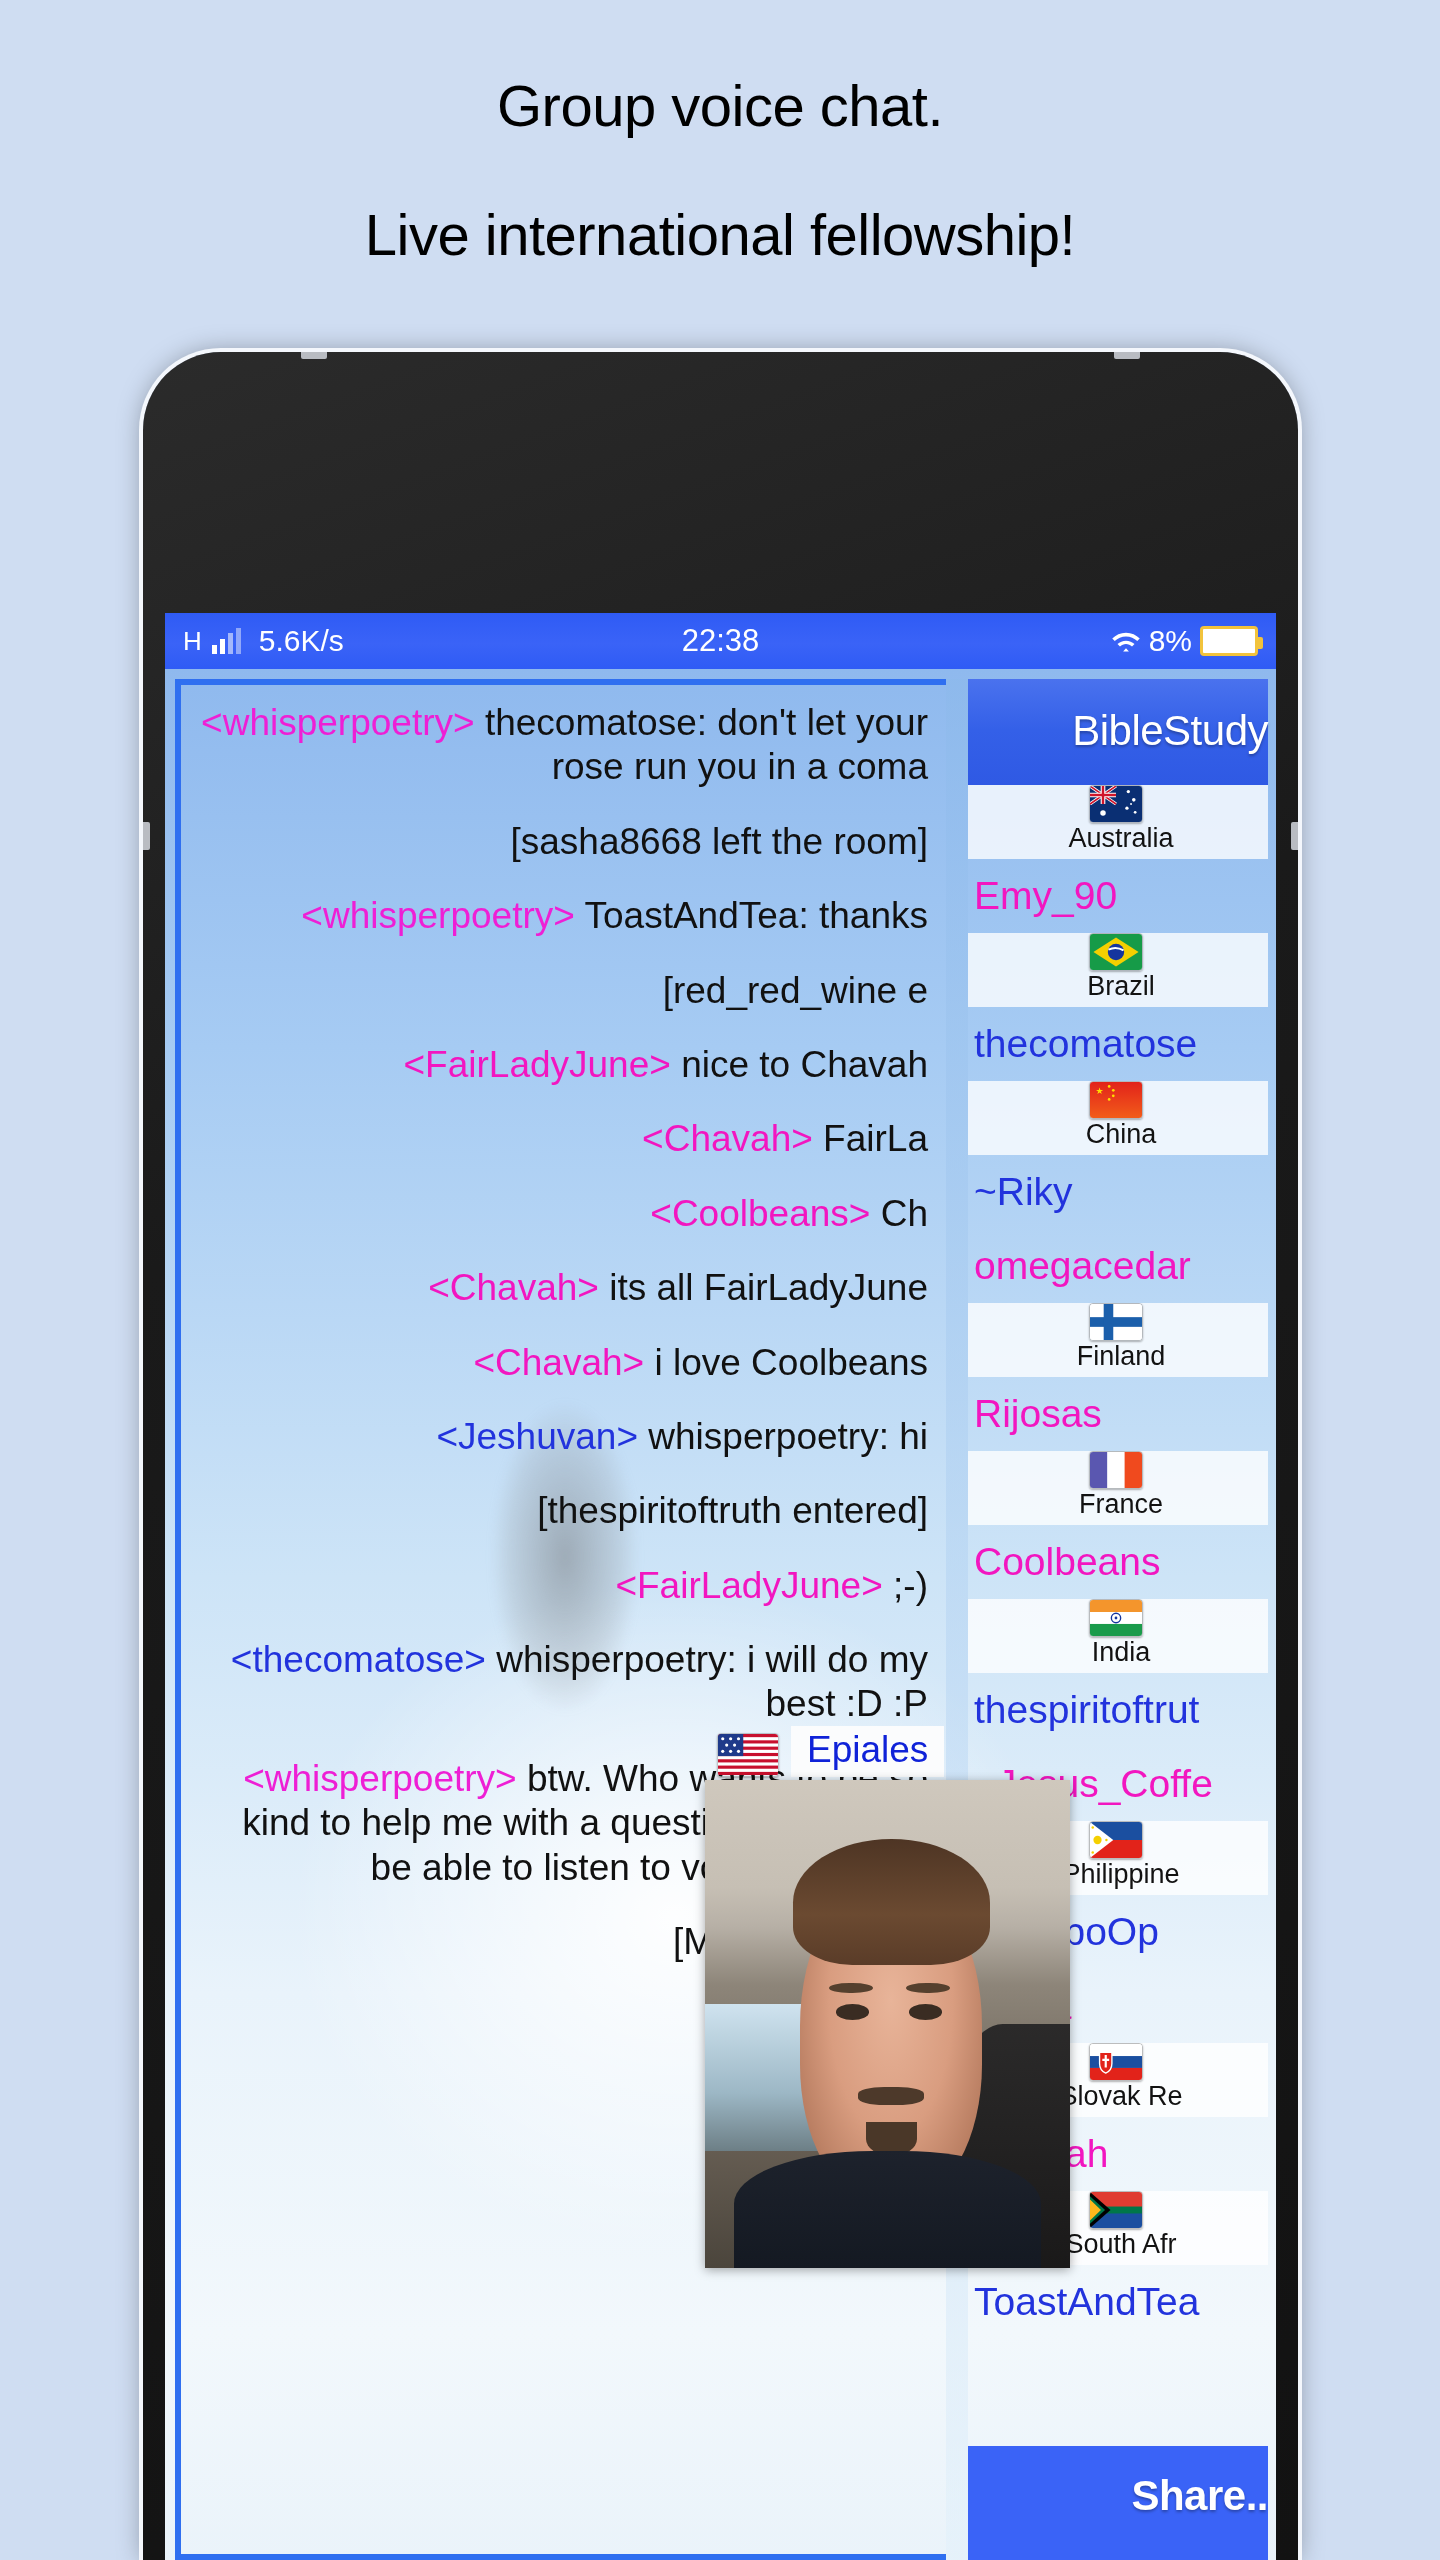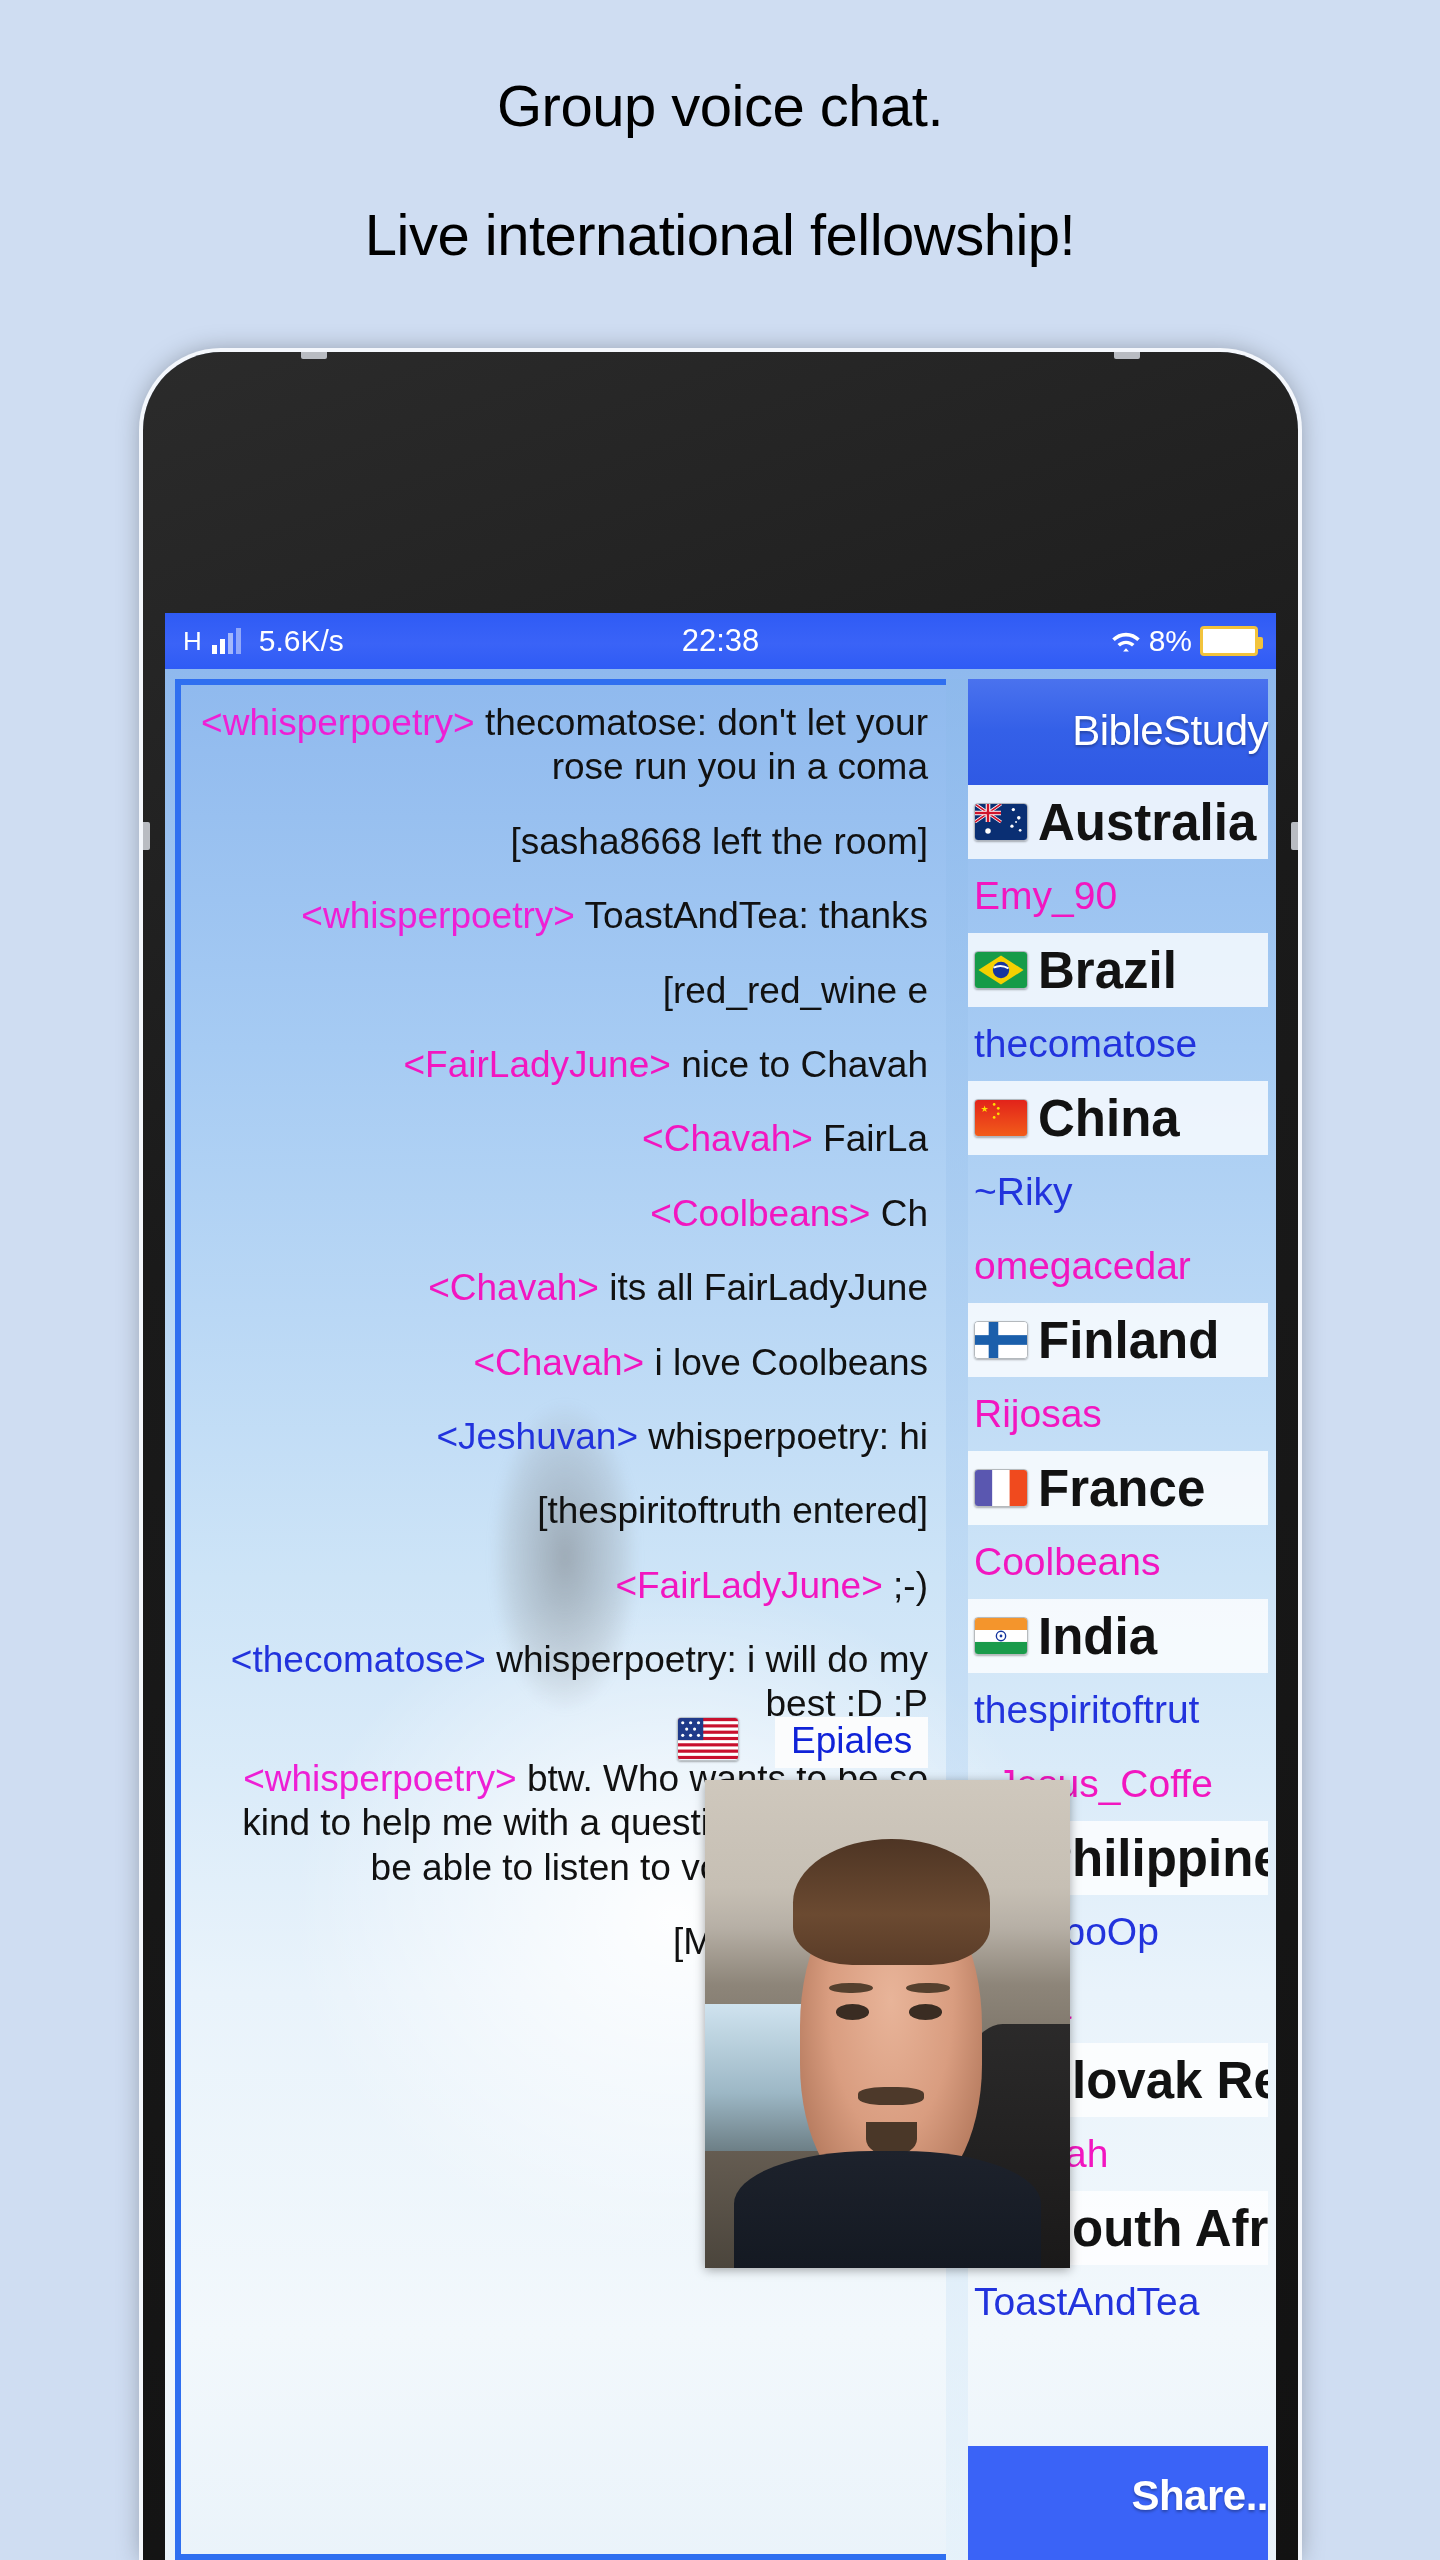--- a/index.html
+++ b/index.html
@@ -177,21 +177,21 @@
     text-shadow: 0 2px 3px rgba(0,0,0,.3);
     letter-spacing: -0.5px;
   }
   .ul-rows { flex: 1; overflow: hidden; }
   .ul-row {
     height: 74px; display: flex; align-items: center;
     padding-left: 6px; white-space: nowrap; overflow: hidden;
   }
   .ul-row.country {
     background: rgba(255,255,255,.78);
-    font-weight: bold; color: #121212; font-size: 51px;
+    font-weight: normal; color: #121212; font-size: 27px; flex-direction: column;
   }
   .ul-row.user { background: transparent; font-size: 39px; }
   .ul-row.user.blue { color: #2233dd; }
   .ul-row.user.pink { color: #f216c0; }
   .flag {
     width: 54px; height: 38px; margin-right: 10px;
     border: 1px solid rgba(0,0,0,.25); border-radius: 4px;
     flex: 0 0 auto; overflow: hidden; position: relative;
     box-shadow: 0 1px 2px rgba(0,0,0,.3);
   }
@@ -258,23 +258,23 @@
     background: linear-gradient(180deg,#1d222c 0%, #141922 100%);
   }
   .vid-seat {
     position:absolute; right:-2%; top:50%; width:34%; height:50%;
     border-radius: 40% 0 0 0;
     background: linear-gradient(180deg,#2b2a2a 0%, #1a1919 100%);
   }
 
   .vid-label {
     position: absolute;
-    left: 512px; top: 1048px;
+    left: 552px; top: 1048px;
     height: 60px;
-    display: flex; align-items: flex-start; gap: 24px;
+    display: flex; align-items: flex-end;
   }
   .vid-label .namebox {
     background: #fbfcfd; color:#0f22d8; font-size: 37px;
     padding: 3px 16px 6px; margin-left: 12px;
   }
   .vid-flag {
     width: 62px; height: 44px; border-radius:4px; overflow:hidden;
     border:1px solid rgba(0,0,0,.2);
     box-shadow: 0 1px 2px rgba(0,0,0,.3);
   }

